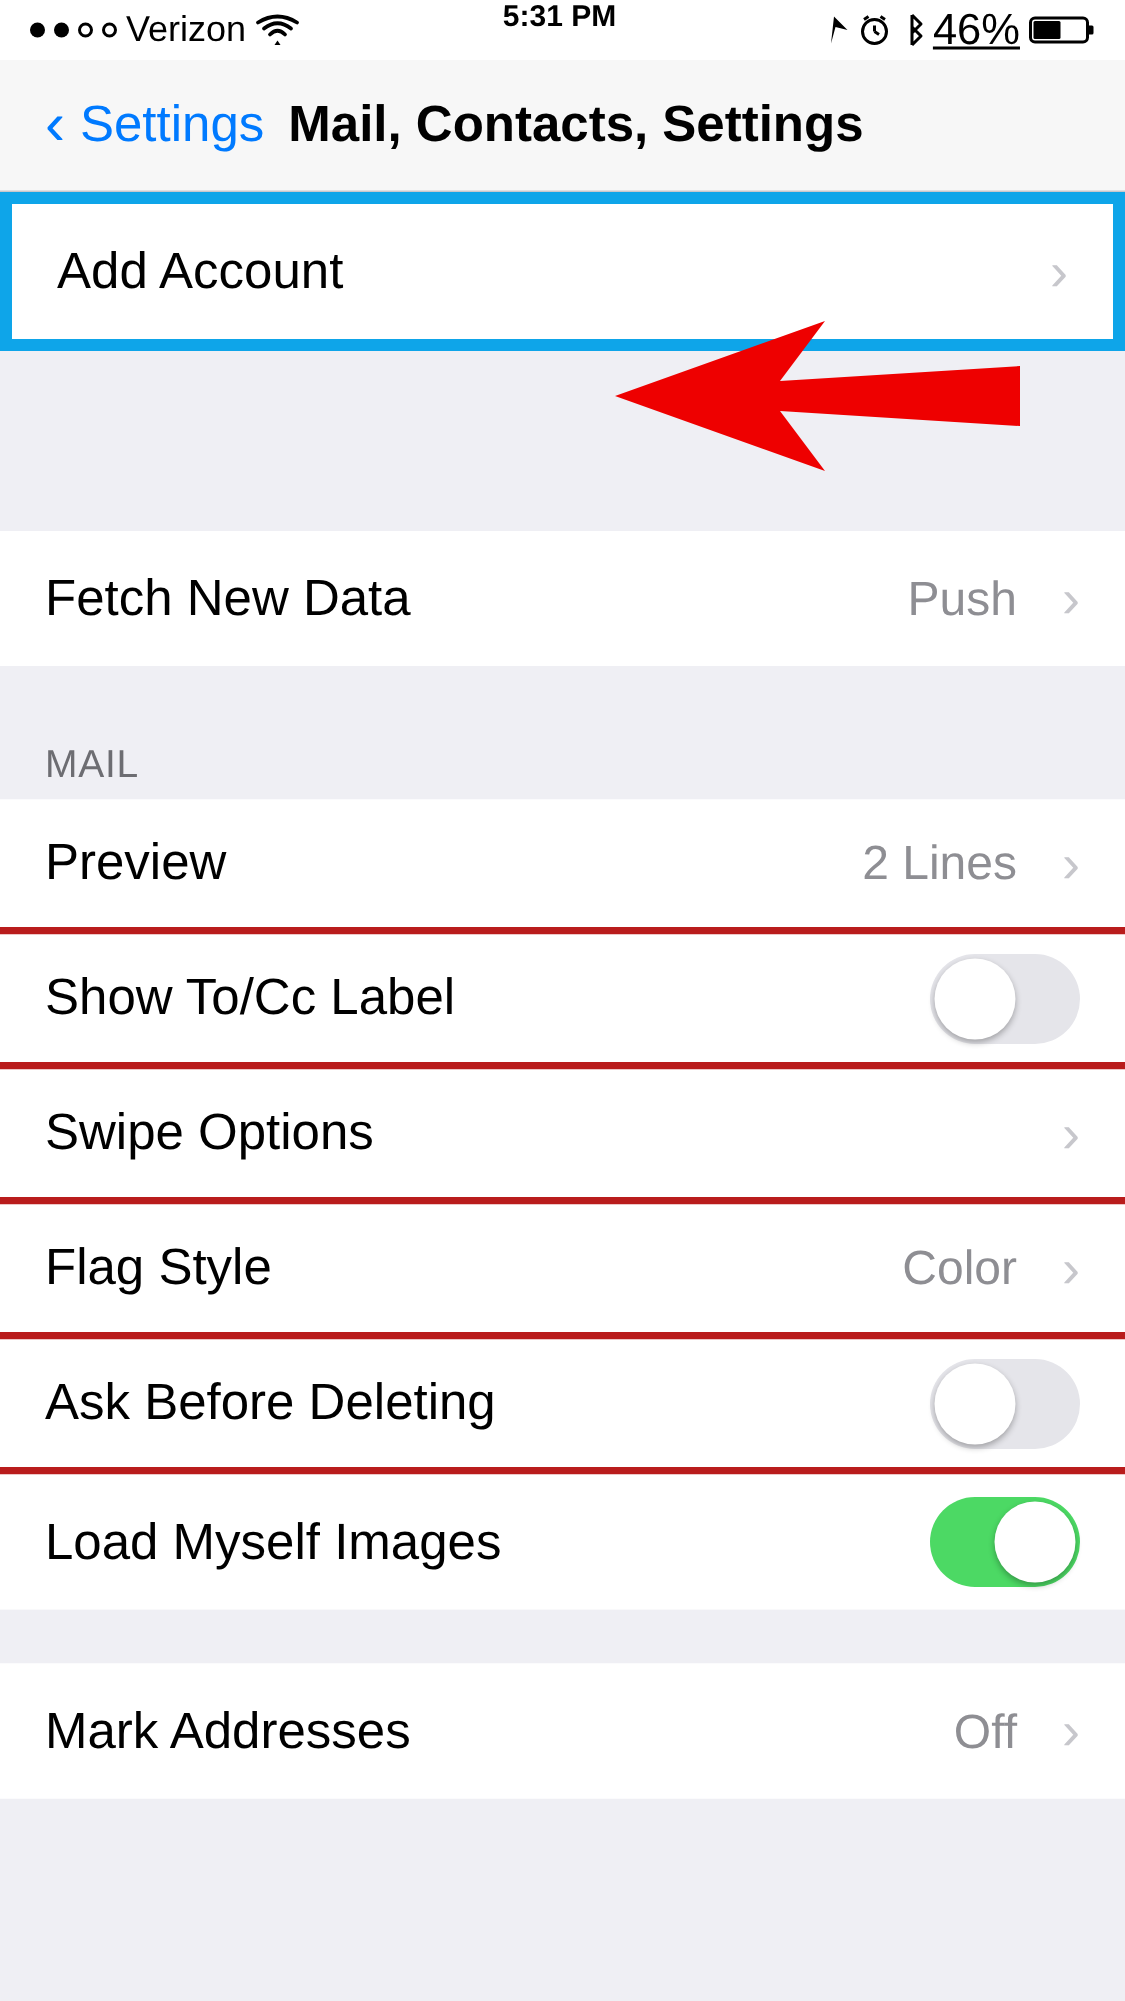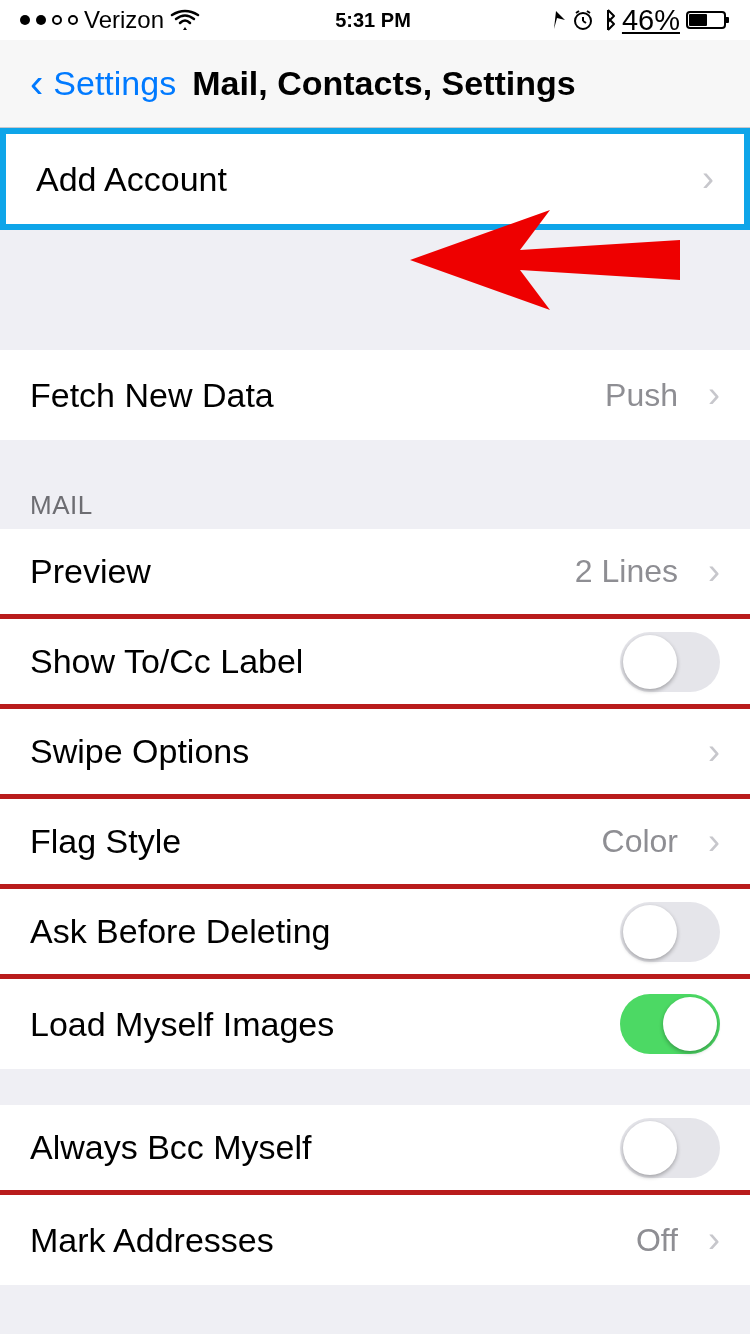--- a/index.html
+++ b/index.html
@@ -11,21 +11,20 @@
       font-family: -apple-system, 'Helvetica Neue', Helvetica, Arial, sans-serif;
       font-size: 34px;
       color: #000;
     }
 
     
     .status-bar {
       background: #fff;
       height: 40px;
       display: flex;
-      align-items: center;
       justify-content: space-between;
       padding: 0 20px;
       font-size: 24px;
       font-weight: 500;
     }
     .status-left { display: flex; align-items: center; gap: 6px; }
     .status-center { font-size: 20px; font-weight: 600; }
     .status-right { display: flex; align-items: center; gap: 6px; font-size: 29px; text-decoration: underline; }
     .signal-dot { width: 10px; height: 10px; border-radius: 50%; background: #000; display: inline-block; }
     .signal-dot.empty { background: transparent; border: 2px solid #000; }
@@ -56,21 +55,21 @@
       font-size: 34px;
       font-weight: 700;
       color: #000;
       margin-left: 16px;
     }
 
     
     .add-account-section {
       margin-top: 0;
       background: #fff;
-      border: 6px solid #0ea5e9;
+      border: 8px solid #0ea5e9;
       position: relative;
     }
     .add-account-row {
       display: flex;
       align-items: center;
       justify-content: space-between;
       padding: 0 30px;
       height: 90px;
       background: #fff;
     }
@@ -288,26 +287,20 @@
     </div>
   </div>
 
 
 </div>
 
 <div class="section-gap"></div>
 
 <div class="list-section">
 
-  <div class="list-row">
-    <span class="row-label">Always Bcc Myself</span>
-    <div class="toggle off">
-      <div class="toggle-thumb"></div>
-    </div>
-  </div>
 
   <div class="list-row" style="border-bottom:none;">
     <span class="row-label">Mark Addresses</span>
     <div class="row-right">
       <span>Off</span>
       <span class="chevron">›</span>
     </div>
   </div>
 
 </div>

